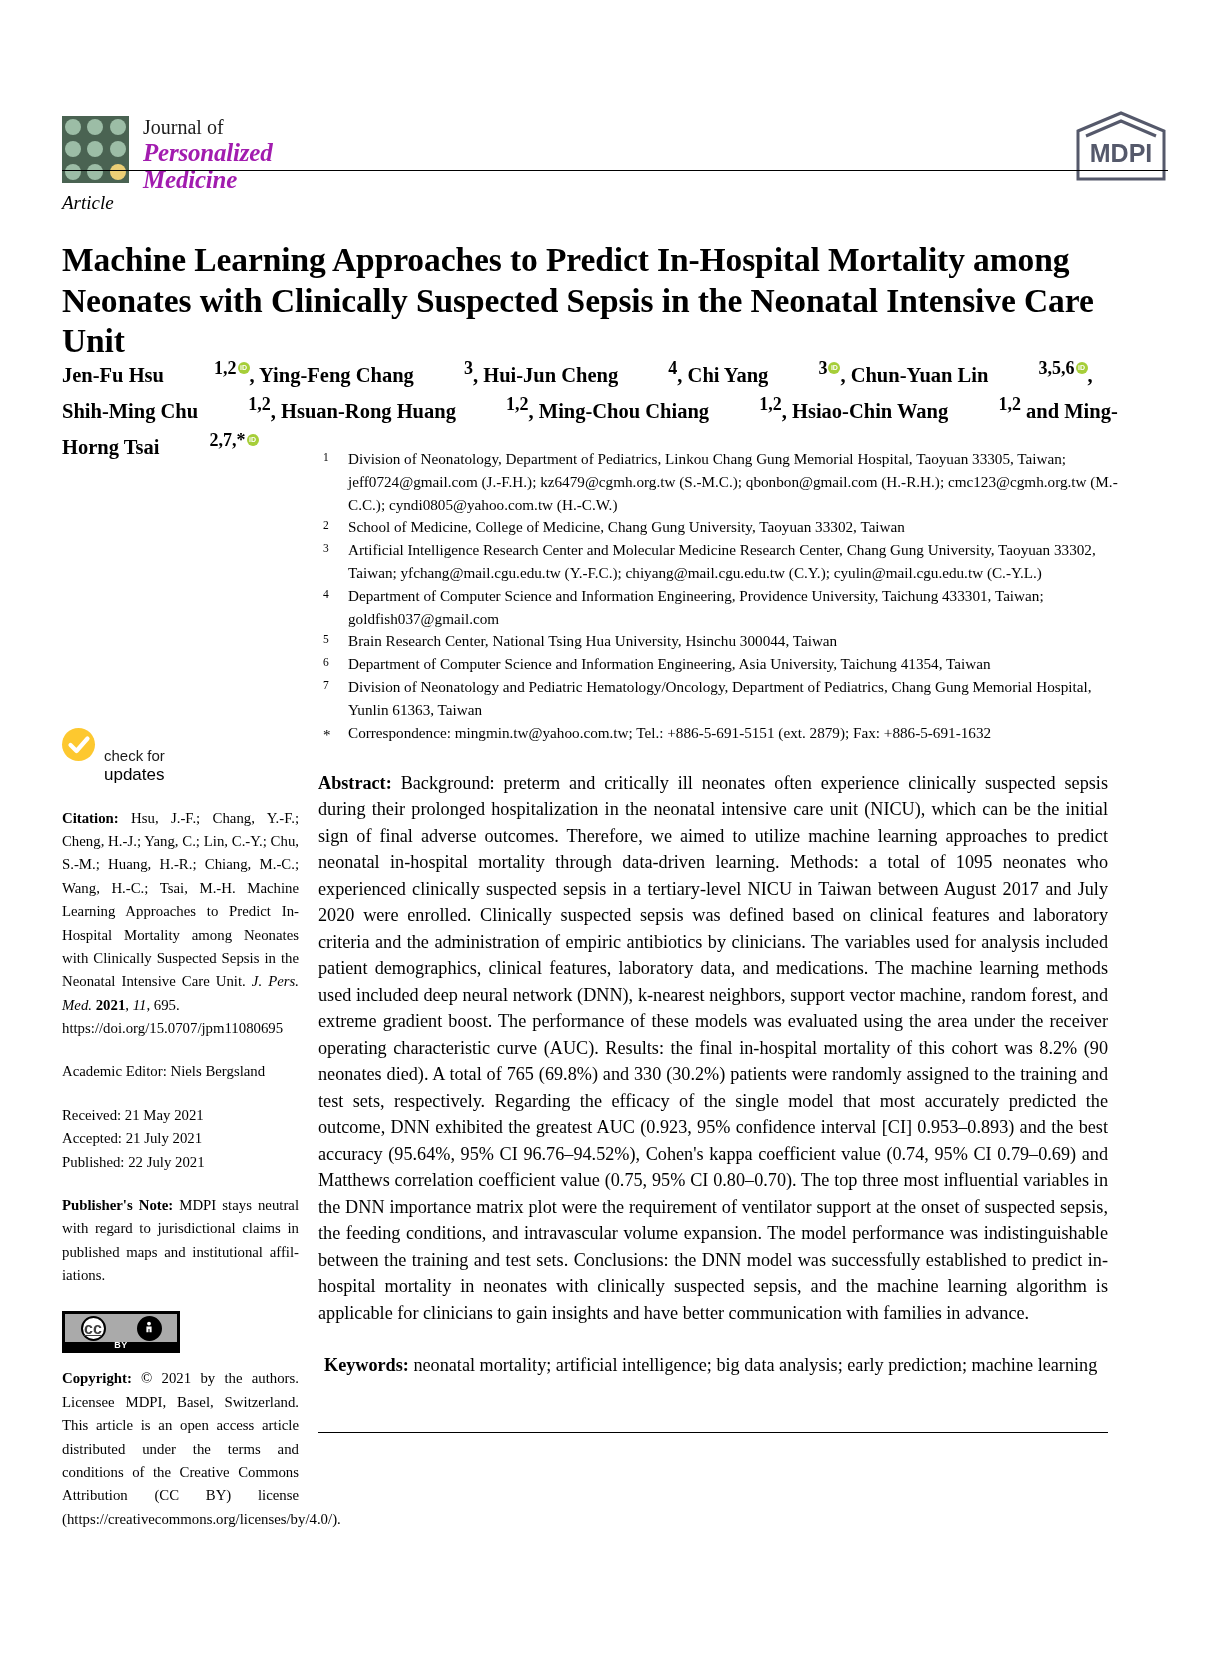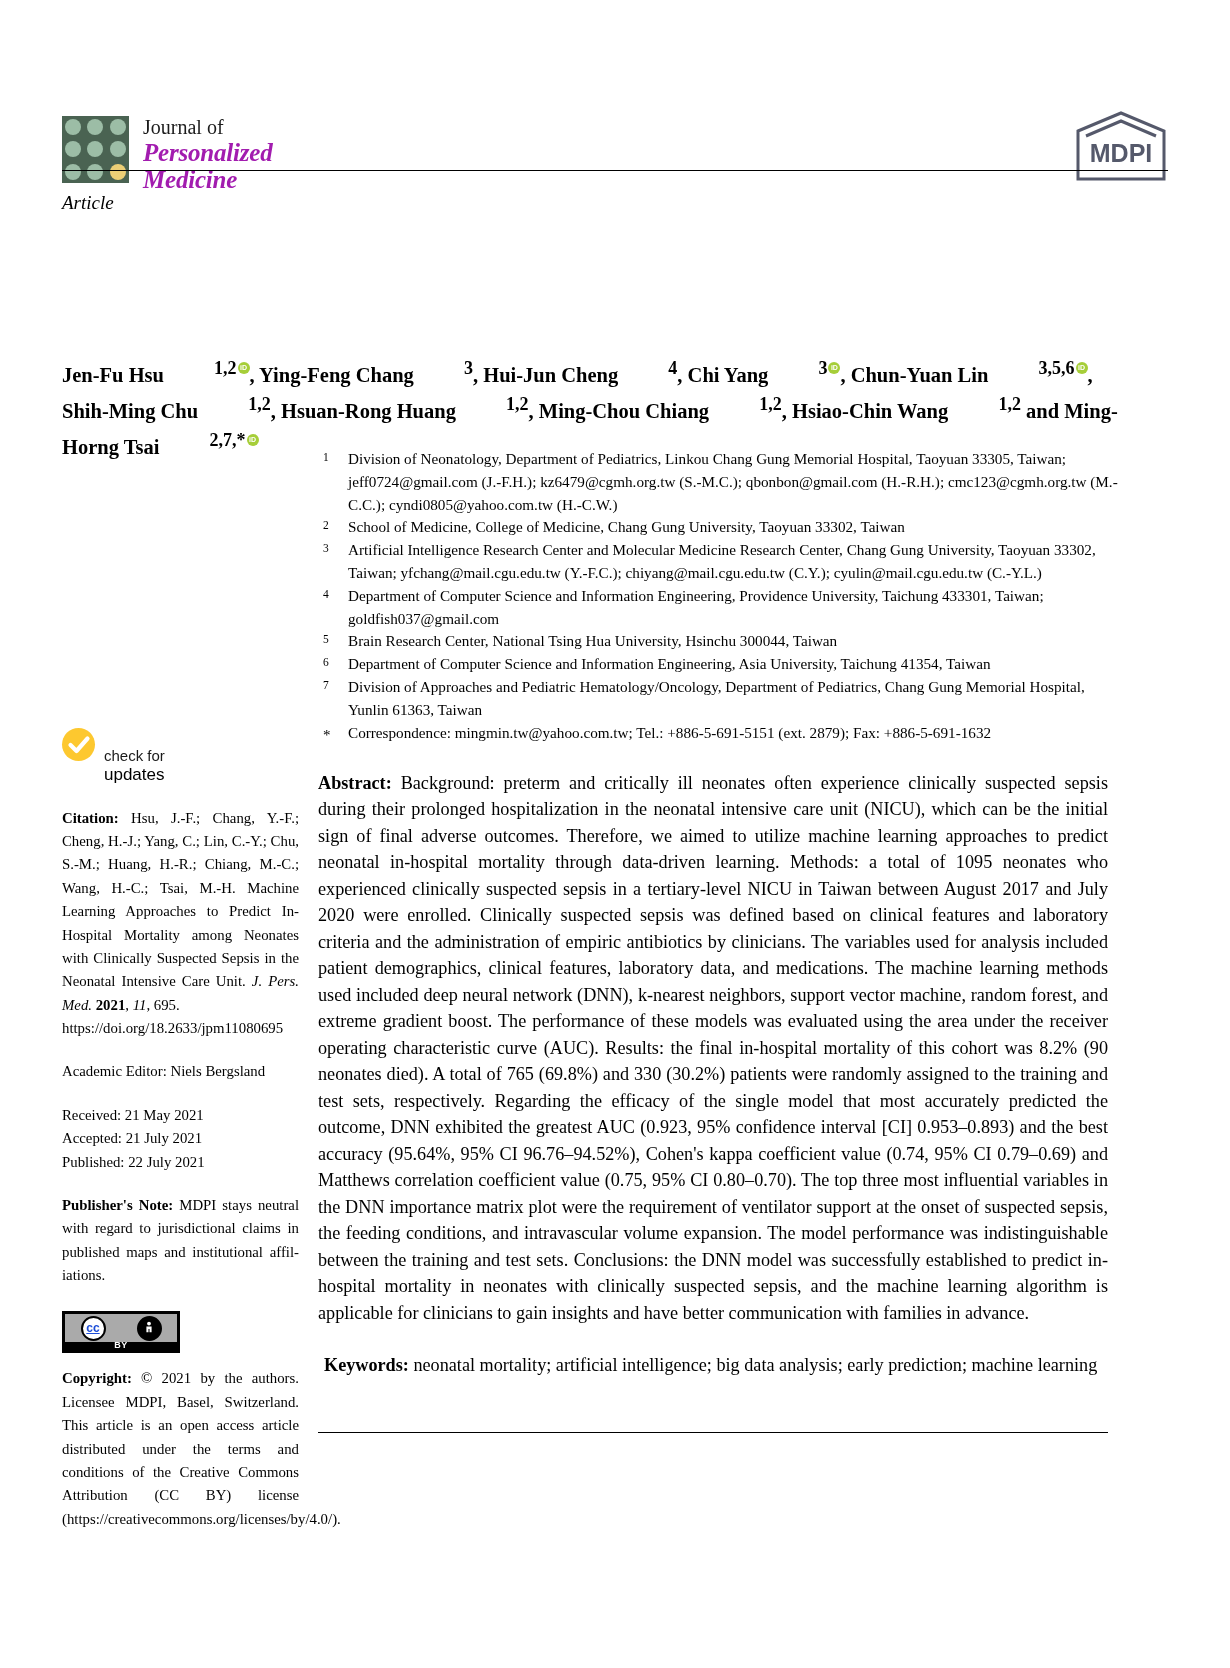--- a/index.html
+++ b/index.html
@@ -254,22 +254,22 @@
     width: 25px; height: 25px;
     border-radius: 50%;
     background: #ffffff;
     border: 2.5px solid #000;
     box-sizing: border-box;
     display: flex;
     align-items: center;
     justify-content: center;
     font-family: "Liberation Sans", sans-serif;
     font-weight: bold;
-    font-size: 12px;
-    color: #1d4ed8;
+    font-size: 16px;
+    color: #404040;
     text-decoration: underline;
   }
   .cc-glyph.person {
     background: #000;
     border-color: #000;
   }
   .cc-person-svg { display:block; }
 
   
   .abstract {
@@ -334,20 +334,21 @@
           <path d="M12 26 L47 11 L82 26"></path>
         </g>
         <text x="47" y="52" text-anchor="middle" fill="#55596b" font-family="Liberation Sans, sans-serif" font-size="25" font-weight="bold">MDPI</text>
       </svg>
     </div>
   </div>
 
   <div class="header-rule"></div>
 
   <div class="article-type">Article</div>
+  <h1 class="paper-title">Machine Learning Approaches to Predict In-Hospital Mortality among Neonates with Clinically Suspected Sepsis in the Neonatal Intensive Care Unit</h1>
 
   <div class="authors"><span>Jen-Fu Hsu </span><sup>1,2</sup><span class="orcid"></span><span>, </span><span>Ying-Feng Chang </span><sup>3</sup><span>, </span><span>Hui-Jun Cheng </span><sup>4</sup><span>, </span><span>Chi Yang </span><sup>3</sup><span class="orcid"></span><span>, </span><span>Chun-Yuan Lin </span><sup>3,5,6</sup><span class="orcid"></span><span>, </span><span>Shih-Ming Chu </span><sup>1,2</sup><span>, </span><span>Hsuan-Rong Huang </span><sup>1,2</sup><span>, </span><span>Ming-Chou Chiang </span><sup>1,2</sup><span>, </span><span>Hsiao-Chin Wang </span><sup>1,2</sup><span> and </span><span>Ming-Horng Tsai </span><sup>2,7,*</sup><span class="orcid"></span><span></span></div>
 
   <div class="affiliations">
       <div class="aff-row">
         <div class="aff-num">1</div>
         <div class="aff-text">Division of Neonatology, Department of Pediatrics, Linkou Chang Gung Memorial Hospital, Taoyuan 33305, Taiwan; jeff0724@gmail.com (J.-F.H.); kz6479@cgmh.org.tw (S.-M.C.); qbonbon@gmail.com (H.-R.H.); cmc123@cgmh.org.tw (M.-C.C.); cyndi0805@yahoo.com.tw (H.-C.W.)</div>
       </div>
       <div class="aff-row">
         <div class="aff-num">2</div>
@@ -364,21 +365,21 @@
       <div class="aff-row">
         <div class="aff-num">5</div>
         <div class="aff-text">Brain Research Center, National Tsing Hua University, Hsinchu 300044, Taiwan</div>
       </div>
       <div class="aff-row">
         <div class="aff-num">6</div>
         <div class="aff-text">Department of Computer Science and Information Engineering, Asia University, Taichung 41354, Taiwan</div>
       </div>
       <div class="aff-row">
         <div class="aff-num">7</div>
-        <div class="aff-text">Division of Approaches and Pediatric Hematology/Oncology, Department of Pediatrics, Chang Gung Memorial Hospital, Yunlin 61363, Taiwan</div>
+        <div class="aff-text">Division of Neonatology and Pediatric Hematology/Oncology, Department of Pediatrics, Chang Gung Memorial Hospital, Yunlin 61363, Taiwan</div>
       </div>
       <div class="aff-row">
         <div class="aff-num star">*</div>
         <div class="aff-text">Correspondence: mingmin.tw@yahoo.com.tw; Tel.: +886-5-691-5151 (ext. 2879); Fax: +886-5-691-1632</div>
       </div>
     </div>
 
   <div class="sidebar">
 
     <div class="check-updates">
@@ -388,21 +389,21 @@
         </svg>
       </div>
       <div class="cu-text">
         <div class="t1">check for</div>
         <div class="t2">updates</div>
       </div>
     </div>
 
     <div class="sb-block justified">
       <span class="sb-label">Citation:</span><span> Hsu, J.-F.; Chang, Y.-F.; Cheng, H.-J.; Yang, C.; Lin, C.-Y.; Chu, S.-M.; Huang, H.-R.; Chiang, M.-C.; Wang, H.-C.; Tsai, M.-H. Machine Learning Approaches to Predict In-Hospital Mortality among Neonates with Clinically Suspected Sepsis in the Neonatal Intensive Care Unit. </span><span class="sb-italic">J. Pers. Med.</span><span> </span><span class="sb-bold">2021</span><span>, </span><span class="sb-italic">11</span><span>, 695.</span>
-      <div>https://doi.org/18.2633/jpm11080695</div>
+      <div>https://doi.org/15.0707/jpm11080695</div>
     </div>
 
     <div class="sb-gap"></div>
     <div class="sb-block">Academic Editor: Niels Bergsland</div>
 
     <div class="sb-gap"></div>
     <div class="sb-block">Received: 21 May 2021</div>
     <div class="sb-block">Accepted: 21 July 2021</div>
     <div class="sb-block">Published: 22 July 2021</div>
 

